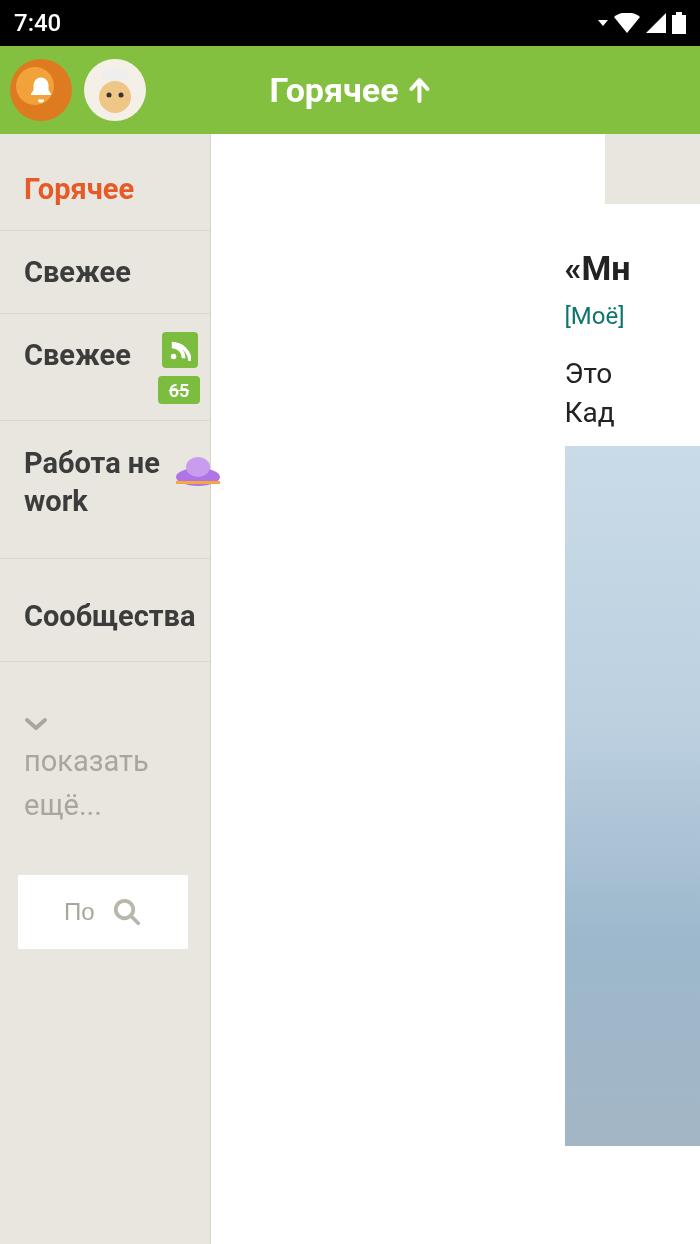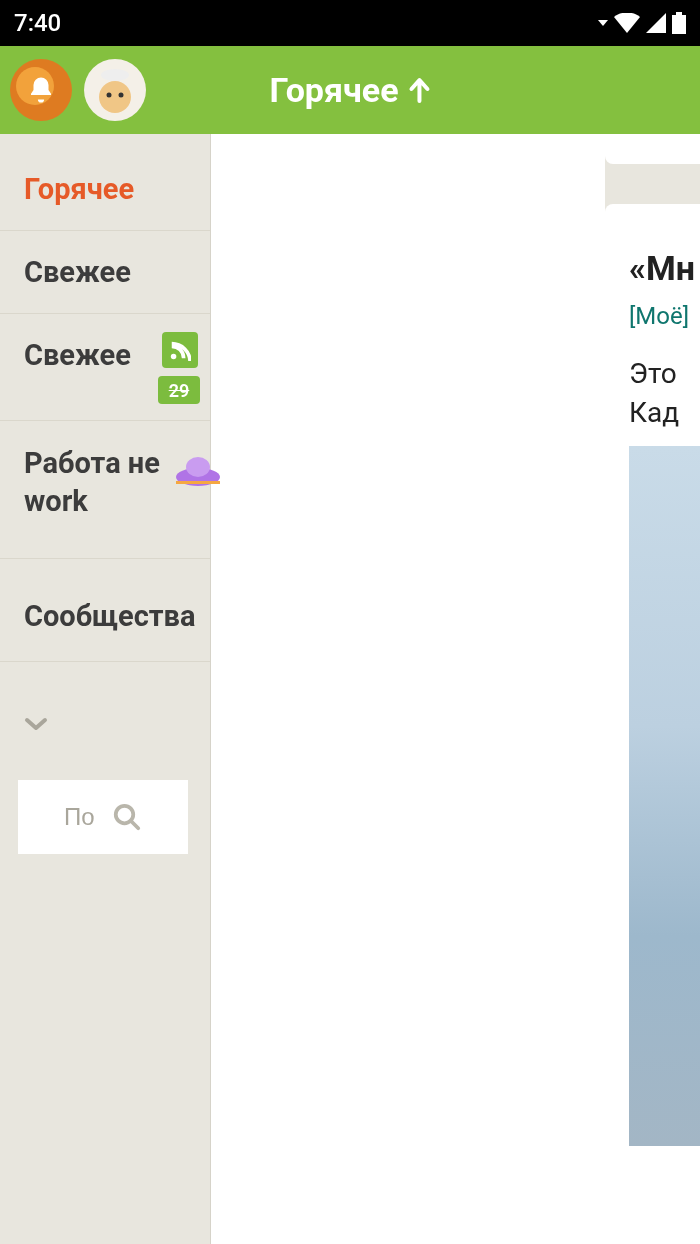--- a/index.html
+++ b/index.html
@@ -153,20 +153,21 @@
   }
   .search-box input::placeholder { color: #a9a69b; }
 
   .mid { flex: 1; background: #fff; border-left: 1px solid #d6d3c9; }
 
   .right-col {
     width: 95px;
     background: #e8e6de;
     display: flex;
     flex-direction: column;
+    align-items: center;
   }
   .right-card-top {
     height: 30px;
     background: #fff;
     border-radius: 0 0 0 8px;
     margin-bottom: 40px;
   }
   .right-card-main {
     background: #fff;
     border-radius: 8px 0 0 0;
@@ -258,39 +259,40 @@
       <span>Свежее</span>
     </div>
     <div class="sidebar-item" style="padding-bottom:48px;">
       <span>Свежее</span>
       <span class="rss-badge">
         <svg width="22" height="22" viewBox="0 0 24 24" fill="#fff">
             <circle cx="5" cy="19" r="3"></circle>
             <path d="M3 10a11 11 0 0 1 11 11h4A15 15 0 0 0 3 6v4zm0-7v4a18 18 0 0 1 18 18h4A22 22 0 0 0 3 3z"></path>
           </svg>
       </span>
-      <span class="count-badge">29</span>
+      <span class="count-badge">65</span>
     </div>
     <div class="sidebar-item sidebar-item-work">
       <span style="white-space:pre-line;">Работа не work</span>
       <span class="ufo-icon">
         <svg width="44" height="44" viewBox="0 0 44 44">
           <ellipse cx="22" cy="28" rx="22" ry="9" fill="#b074e6"></ellipse>
           <ellipse cx="22" cy="18" rx="12" ry="10" fill="#c99cf0"></ellipse>
           <rect x="0" y="32" width="44" height="3" fill="#f5a742"></rect>
         </svg>
       </span>
     </div>
     <div class="sidebar-item sidebar-item-community">
       <span>Сообщества</span>
     </div>
     <div class="show-more">
       <svg class="chev" width="24" height="16" viewBox="0 0 24 16" fill="none" stroke="#a9a69b" stroke-width="4" stroke-linecap="round" stroke-linejoin="round">
           <path d="M3 4 L12 12 L21 4"></path>
         </svg>
+      <span>показать ещё...</span>
     </div>
     <div class="search-box">
       <input placeholder="По" style="">
       <svg width="30" height="30" viewBox="0 0 24 24" fill="none" stroke="#b9b6ab" stroke-width="3" stroke-linecap="round">
           <circle cx="10" cy="10" r="7"></circle>
           <path d="M15 15 L21 21"></path>
         </svg>
     </div>
   </div>
 

